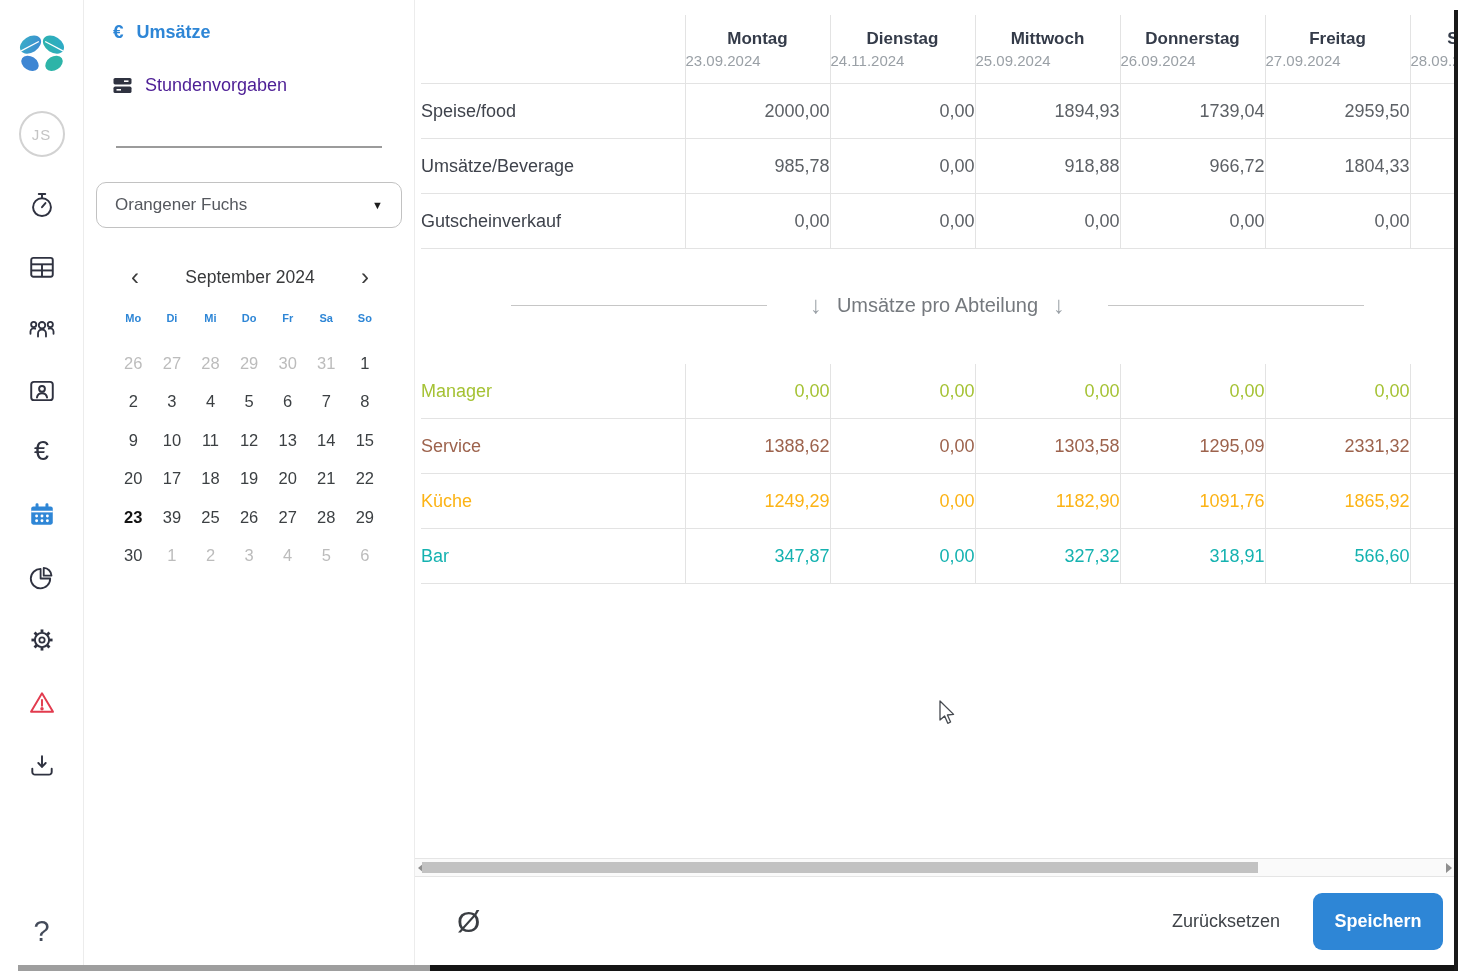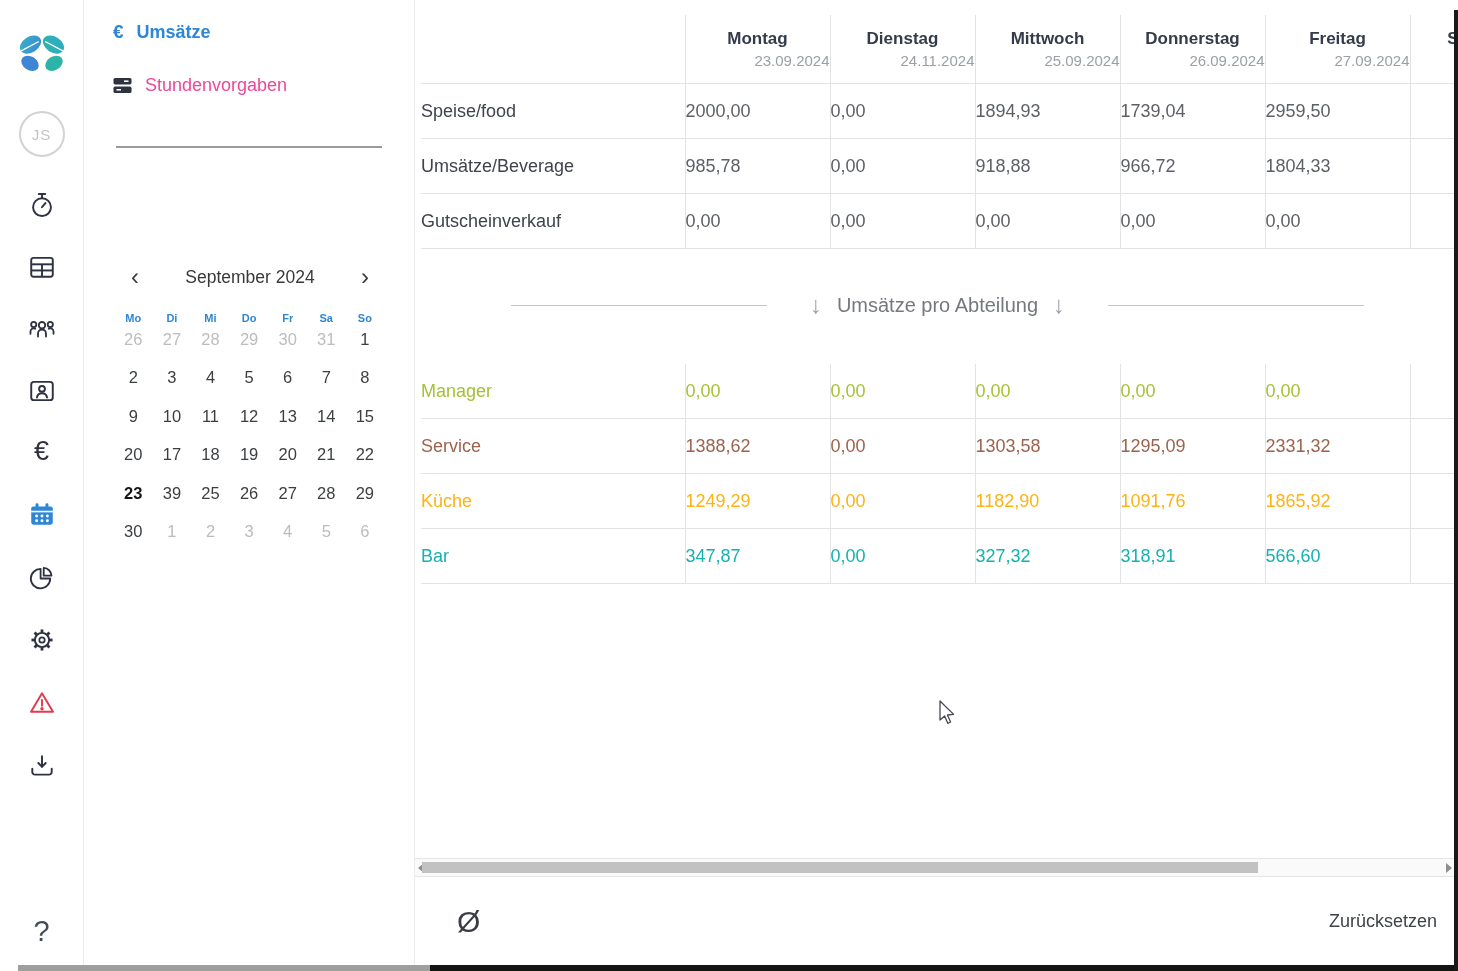--- a/index.html
+++ b/index.html
@@ -11,52 +11,52 @@
   .rail{position:absolute;left:0;top:0;bottom:0;width:83px;background:#fff;border-right:1px solid #ececec;z-index:5}
   .rail .ritem{position:absolute;left:50%;transform:translateX(-50%);display:flex;align-items:flex-end;justify-content:center;cursor:pointer}
   .rail svg{display:block}
   .avatar{width:42px;height:42px;border-radius:50%;border:2px solid #d2d2d2;color:#c4c4c4;font-size:15px;display:flex;align-items:center;justify-content:center;letter-spacing:1px}
   .euro-glyph{font-size:27px;color:#2f3240;line-height:1}
   .help-glyph{font-size:29px;color:#444b5a;font-weight:400}
   
   .panel{position:absolute;left:84px;top:0;bottom:0;width:330px;background:#fff;border-right:1px solid #ececec;z-index:4}
   .nav-item{position:absolute;left:29px;display:flex;align-items:center;gap:13px;font-size:18px;cursor:pointer;white-space:nowrap}
   .nav-item.active{color:#2e86d6;font-weight:bold}
-  .nav-item.plain{color:#ec4899}
+  .nav-item.plain{color:#4c1d95}
   .nav-euro{font-size:19px;font-weight:bold}
   .panel-rule{position:absolute;left:32px;top:146px;width:266px;height:2px;background:#9b9b9b}
   .team-select{position:absolute;left:12px;top:182px;width:306px;height:46px;border:1px solid #c2c2c2;border-radius:10px;
     display:flex;align-items:center;justify-content:space-between;padding:0 18px;box-sizing:border-box;
     font-size:17px;color:#55585e;background:#fff;cursor:pointer}
   .team-caret{font-size:11px;color:#1c1c1c}
   
   .cal-title-bar{position:absolute;left:40px;top:261px;width:252px;height:32px;display:flex;align-items:center;justify-content:space-between}
   .cal-chevron{font-size:24px;color:#3c3c3c;width:22px;text-align:center;cursor:pointer;line-height:1;font-weight:400}
   .cal-title{font-size:17.5px;color:#38393b}
   .cal-weekdays,.cal-grid{position:absolute;left:30px;display:grid;grid-template-columns:repeat(7,38.6px)}
   .cal-weekdays{top:302px;height:31px}
   .cal-weekdays div{display:flex;align-items:center;justify-content:center;font-size:11px;font-weight:bold;color:#2e86d6}
-  .cal-grid{top:320px;grid-auto-rows:38.5px}
+  .cal-grid{top:344px;grid-auto-rows:38.5px}
   .cal-grid .day{display:flex;align-items:center;justify-content:center;font-size:16.5px;color:#3c4043;cursor:pointer}
   .cal-grid .day.muted{color:#bcbcbc}
   .cal-grid .day.selected{font-weight:bold;color:#141414}
   
   .main{position:absolute;left:415px;top:0;right:0;bottom:0;background:#fff}
   .tbl-wrap{position:absolute;overflow:hidden}
   table.grid{border-collapse:collapse;table-layout:fixed;width:1134px}
   table.grid col.c-label{width:264px}
   table.grid col.c-day{width:145px}
   table.grid th{height:68px;padding:0;vertical-align:middle;font-weight:normal}
   table.grid td{height:54px;padding:0}
   table.grid th,table.grid td{border-bottom:1px solid #e3e3e3}
   .vline{border-left:1px solid #e3e3e3}
   .day-name{font-size:17px;font-weight:bold;color:#343b49;text-align:center;line-height:1.2}
-  .day-date{font-size:15px;color:#9aa0a6;text-align:right;margin-top:3px}
+  .day-date{font-size:15px;color:#9aa0a6;text-align:left;margin-top:3px}
   .cell-label{padding-left:34px;text-align:left;font-size:18px;color:#3f434c}
-  .cell-val{padding-right:16px;text-align:left;font-size:18px;color:#5d6166;cursor:text}
+  .cell-val{padding-right:16px;text-align:right;font-size:18px;color:#5d6166;cursor:text}
   .dept .cell-label,.dept .cell-val{color:inherit}
   
   .divider{position:absolute;left:6px;top:287px;width:1033px;height:36px;display:flex;align-items:center;justify-content:center;gap:15px}
   .divider .line{height:1px;background:#c6c6c6;width:256px;flex:0 0 auto}
   .divider .line.left{margin-right:28px}
   .divider .line.right{margin-left:28px}
   .divider .arrow{font-size:24px;color:#9aa0a6;line-height:1}
   .divider .dlabel{font-size:20px;color:#75797e;white-space:nowrap}
   
   .hscroll{position:absolute;left:0;right:0;top:858px;height:19px;background:#fafafa;border-top:1px solid #e5e5e5;border-bottom:1px solid #e5e5e5;box-sizing:border-box}
@@ -221,20 +221,24 @@
       <rect x="0.5" y="1" width="18" height="6.4" rx="1.6" fill="#2f3240"></rect>
       <rect x="11" y="3.4" width="4.5" height="1.6" fill="#ffffff"></rect>
       <rect x="0.5" y="9.6" width="18" height="6.4" rx="1.6" fill="#2f3240"></rect>
       <rect x="3.5" y="12" width="4.5" height="1.6" fill="#ffffff"></rect>
     </svg>
     <span>Stundenvorgaben</span>
   </div>
 
   <div class="panel-rule"></div>
 
+  <div class="team-select">
+    <span>Orangener Fuchs</span>
+    <span class="team-caret">▼</span>
+  </div>
 
   <div class="cal-title-bar">
     <span class="cal-chevron">‹</span>
     <span class="cal-title">September 2024</span>
     <span class="cal-chevron">›</span>
   </div>
 
   <div class="cal-weekdays" id="calWeekdays">
       <div>Mo</div>
       <div>Di</div>
@@ -427,20 +431,21 @@
   <div class="hscroll">
     <span class="harrow l"></span>
     <div class="hthumb"></div>
     <span class="harrow r"></span>
   </div>
 
   <div class="footer">
     <span class="avg-btn">Ø</span>
     <div class="foot-right">
       <button class="reset-btn">Zurücksetzen</button>
+      <button class="save-btn">Speichern</button>
     </div>
   </div>
 </div>
 
 <div class="edge-right"></div>
 <div class="edge-bottom">
   <span class="grey"></span>
   <span class="black"></span>
 </div>
 

